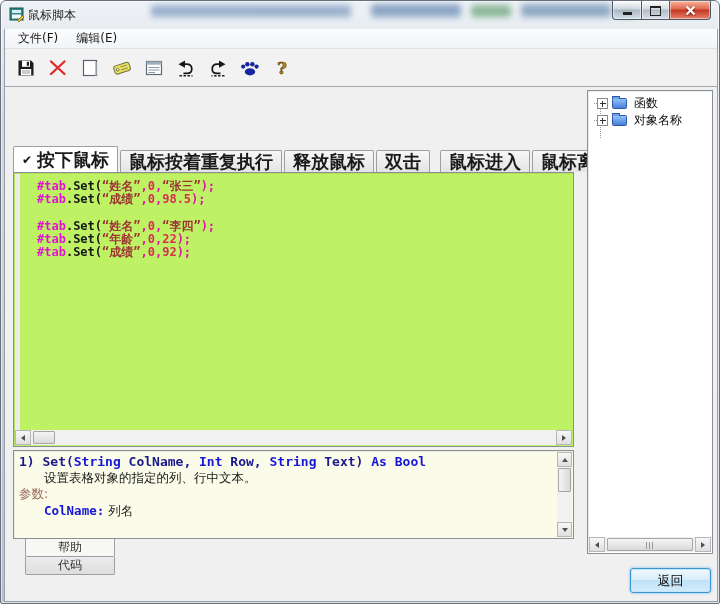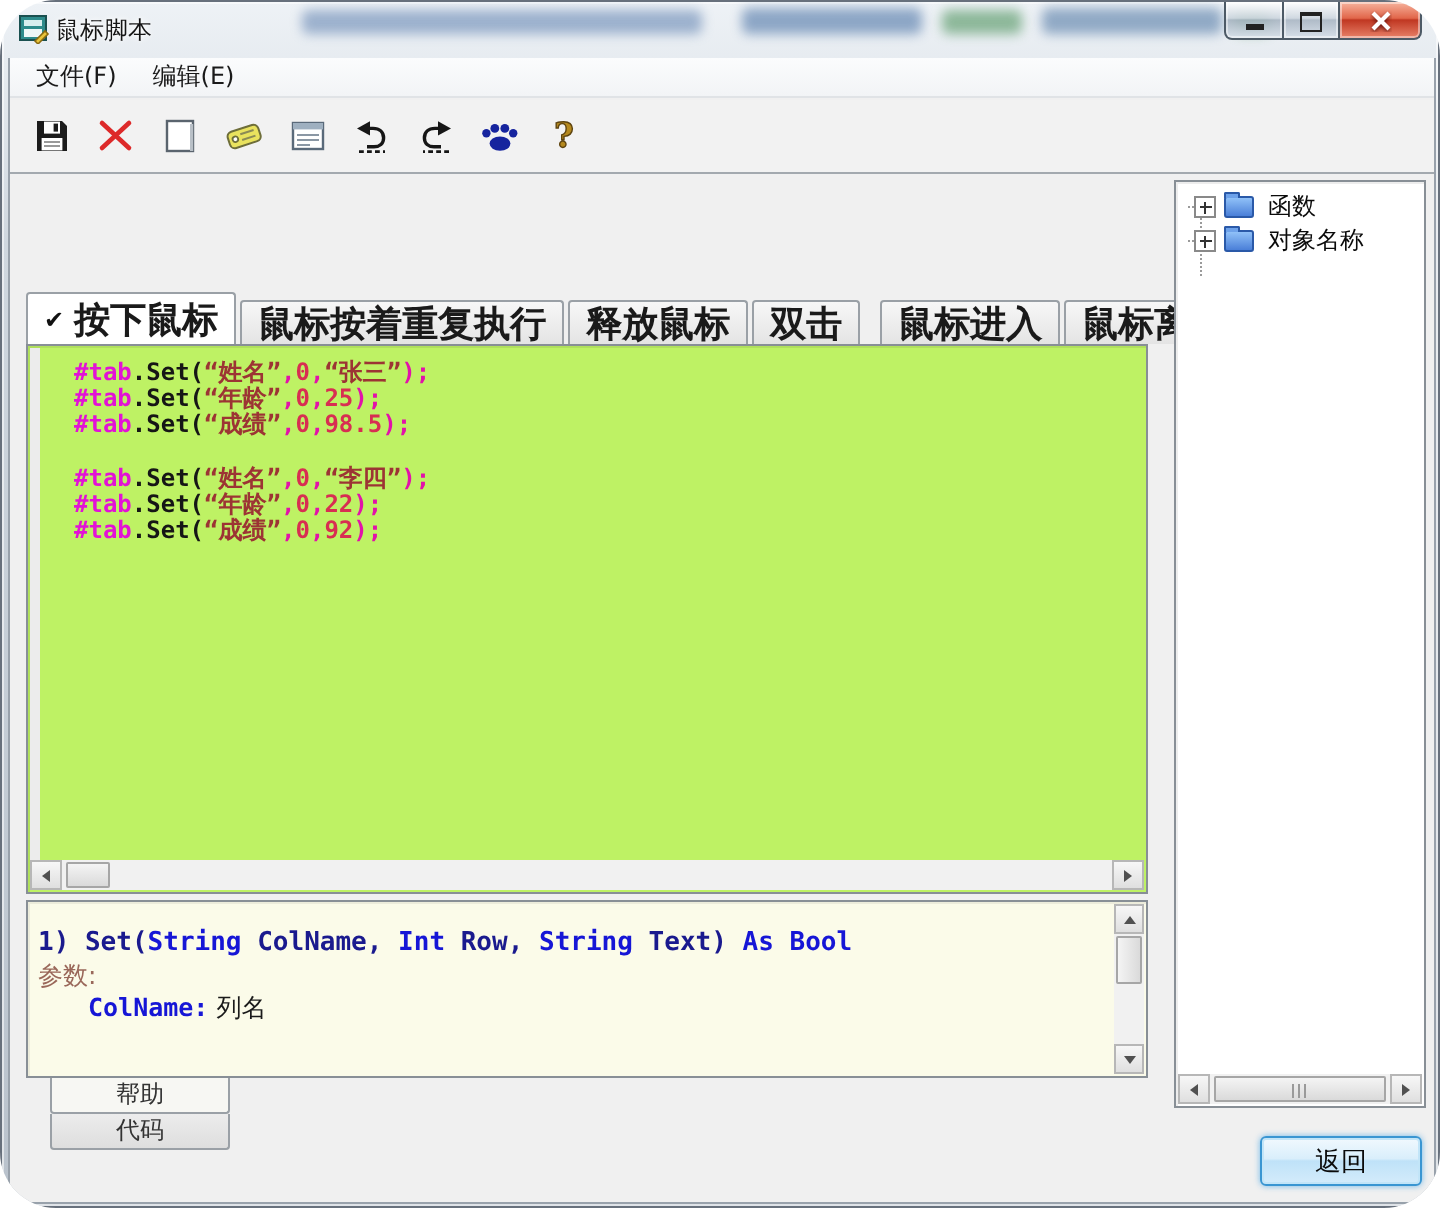--- a/index.html
+++ b/index.html
@@ -1,16 +1,16 @@
 <!DOCTYPE html>
 <html style="--c-kw: #e212d6; --c-plain: #161616; --c-str: #9c3434; --c-num: #d82e52; --c-punct: #e212aa; --c-help-navy: #1a1a8e; --c-help-blue: #1616d6; --c-help-maroon: #9a685a; --c-help-black: #1a1a1a; --c-btn-border: #3a96d2;"><head>
 <meta charset="utf-8">
 <style>
   html,body{margin:0;padding:0;background:#fff;}
-  .stage{position:relative;width:720px;height:604px;font-family:"DejaVu Sans",sans-serif;font-size:12px;overflow:hidden;border-radius:28px;-webkit-font-smoothing:antialiased;}
+  .stage{position:relative;width:720px;height:604px;font-family:"DejaVu Sans",sans-serif;font-size:12px;overflow:hidden;-webkit-font-smoothing:antialiased;}
   
   .window{position:absolute;inset:0;border:1px solid #67707c;border-radius:6px 6px 2px 2px;
     background:linear-gradient(180deg,#eef2f6 0%,#cfd7df 20%,#b9c2cc 100%);
     box-shadow:inset 0 0 0 1px rgba(255,255,255,.55);overflow:hidden;}
   .titlebar{position:absolute;left:0;top:0;right:0;height:28px;overflow:hidden;}
   .blob{position:absolute;filter:blur(3px);opacity:.55;border-radius:3px;}
   .app-title{position:absolute;left:27px;top:6px;color:#151515;text-shadow:0 0 4px #fff,0 0 2px #fff;font-size:12px;}
   .app-icon{position:absolute;left:8px;top:5px;width:16px;height:16px;}
   .winbtns{position:absolute;top:0;right:8px;display:flex;}
   .winbtn{height:18px;border:1px solid #4d5a66;border-top:none;display:flex;align-items:center;justify-content:center;box-shadow:inset 0 0 0 1px rgba(255,255,255,.45);}
@@ -58,21 +58,21 @@
   .sb-btn{width:16px;height:15px;background:linear-gradient(#f7f7f7,#dfdfdf);border:1px solid #b7b7b7;box-sizing:border-box;display:flex;align-items:center;justify-content:center;flex:none;}
   .tri-l{width:0;height:0;border-top:3.5px solid transparent;border-bottom:3.5px solid transparent;border-right:4.5px solid #505050;}
   .tri-r{width:0;height:0;border-top:3.5px solid transparent;border-bottom:3.5px solid transparent;border-left:4.5px solid #505050;}
   .tri-u{width:0;height:0;border-left:3.5px solid transparent;border-right:3.5px solid transparent;border-bottom:4.5px solid #505050;}
   .tri-d{width:0;height:0;border-left:3.5px solid transparent;border-right:3.5px solid transparent;border-top:4.5px solid #505050;}
   .sb-thumb{height:13px;background:linear-gradient(#f4f4f4,#dadada);border:1px solid #a6a6a6;border-radius:1px;box-sizing:border-box;}
   .sb-track{flex:1;}
   .grip{width:9px;height:7px;margin:3px auto 0;background:repeating-linear-gradient(90deg,#9a9a9a 0 1px,transparent 1px 3px);}
   
   .helppanel{position:absolute;left:9px;top:421px;width:561px;height:89px;background:#fbfbe9;border:1px solid #888f96;box-shadow:inset 1px 1px 0 rgba(0,0,0,.06);box-sizing:border-box;}
-  .help-lines{position:absolute;left:0;top:0;right:16px;bottom:0;padding:3px 4px 0 5px;overflow:hidden;margin-top:10px;}
+  .help-lines{position:absolute;left:0;top:0;right:16px;bottom:0;padding:3px 4px 0 5px;overflow:hidden;}
   .hl{white-space:pre;line-height:16.4px;font-size:12.5px;}
   .hl-mono{font-family:"DejaVu Sans Mono",monospace;font-size:13px;line-height:16px;font-weight:bold;}
   .ht-navy{color:var(--c-help-navy);font-weight:bold;}
   .ht-blue{color:var(--c-help-blue);font-weight:bold;}
   .ht-blue2{color:var(--c-help-blue);font-weight:bold;font-family:"DejaVu Sans Mono",monospace;}
   .ht-maroon{color:var(--c-help-maroon);}
   .ht-black{color:var(--c-help-black);}
   .sb-v{position:absolute;top:1px;bottom:1px;right:1px;width:15px;background:#f1f1f1;display:flex;flex-direction:column;align-items:center;}
   .sb-btn-v{width:15px;height:15px;background:linear-gradient(#f7f7f7,#dfdfdf);border:1px solid #b7b7b7;box-sizing:border-box;display:flex;align-items:center;justify-content:center;flex:none;}
   .sb-thumb-v{width:13px;height:24px;background:linear-gradient(90deg,#f4f4f4,#dadada);border:1px solid #a6a6a6;border-radius:1px;box-sizing:border-box;}
@@ -234,21 +234,20 @@
           </div>
           <div class="etab">
             <span class="etab-label">鼠标离开</span>
           </div>
         </div>
 
       <div class="editor">
         <div class="gutter"></div>
         <div class="code" id="code-lines">
             <div class="cl"><span class="tk tk-kw">#tab</span><span class="tk tk-pl">.Set(</span><span class="tk tk-st">“姓名”</span><span class="tk tk-pu">,</span><span class="tk tk-nu">0</span><span class="tk tk-pu">,</span><span class="tk tk-st">“张三”</span><span class="tk tk-pu">);</span></div>
-            <div class="cl"><span class="tk tk-kw">#tab</span><span class="tk tk-pl">.Set(</span><span class="tk tk-st">“年龄”</span><span class="tk tk-pu">,</span><span class="tk tk-nu">0</span><span class="tk tk-pu">,</span><span class="tk tk-nu">25</span><span class="tk tk-pu">);</span></div>
             <div class="cl"><span class="tk tk-kw">#tab</span><span class="tk tk-pl">.Set(</span><span class="tk tk-st">“成绩”</span><span class="tk tk-pu">,</span><span class="tk tk-nu">0</span><span class="tk tk-pu">,</span><span class="tk tk-nu">98.5</span><span class="tk tk-pu">);</span></div>
             <div class="cl empty"></div>
             <div class="cl"><span class="tk tk-kw">#tab</span><span class="tk tk-pl">.Set(</span><span class="tk tk-st">“姓名”</span><span class="tk tk-pu">,</span><span class="tk tk-nu">0</span><span class="tk tk-pu">,</span><span class="tk tk-st">“李四”</span><span class="tk tk-pu">);</span></div>
             <div class="cl"><span class="tk tk-kw">#tab</span><span class="tk tk-pl">.Set(</span><span class="tk tk-st">“年龄”</span><span class="tk tk-pu">,</span><span class="tk tk-nu">0</span><span class="tk tk-pu">,</span><span class="tk tk-nu">22</span><span class="tk tk-pu">);</span></div>
             <div class="cl"><span class="tk tk-kw">#tab</span><span class="tk tk-pl">.Set(</span><span class="tk tk-st">“成绩”</span><span class="tk tk-pu">,</span><span class="tk tk-nu">0</span><span class="tk tk-pu">,</span><span class="tk tk-nu">92</span><span class="tk tk-pu">);</span></div>
           </div>
         <div class="sb-h">
           <div class="sb-btn">
               <span class="tri-l"></span>
             </div>
@@ -256,20 +255,21 @@
           <div class="sb-track"></div>
           <div class="sb-btn">
               <span class="tri-r"></span>
             </div>
         </div>
       </div>
 
       <div class="helppanel">
         <div class="help-lines" id="help-lines">
             <div class="hl hl-mono"><span class="ht ht-navy">1) Set(</span><span class="ht ht-blue">String</span><span class="ht ht-navy"> ColName, </span><span class="ht ht-blue">Int</span><span class="ht ht-navy"> Row, </span><span class="ht ht-blue">String</span><span class="ht ht-navy"> Text) </span><span class="ht ht-blue">As Bool</span></div>
+            <div class="hl"><span class="ht ht-black">　　设置表格对象的指定的列、行中文本。</span></div>
             <div class="hl"><span class="ht ht-maroon">参数:</span></div>
             <div class="hl"><span class="ht ht-blue2">　　ColName:</span><span class="ht ht-black"> 列名</span></div>
           </div>
         <div class="sb-v">
           <div class="sb-btn-v">
               <span class="tri-u"></span>
             </div>
           <div class="sb-thumb-v" style="margin-top:1px;"></div>
           <div class="sb-track"></div>
           <div class="sb-btn-v">

